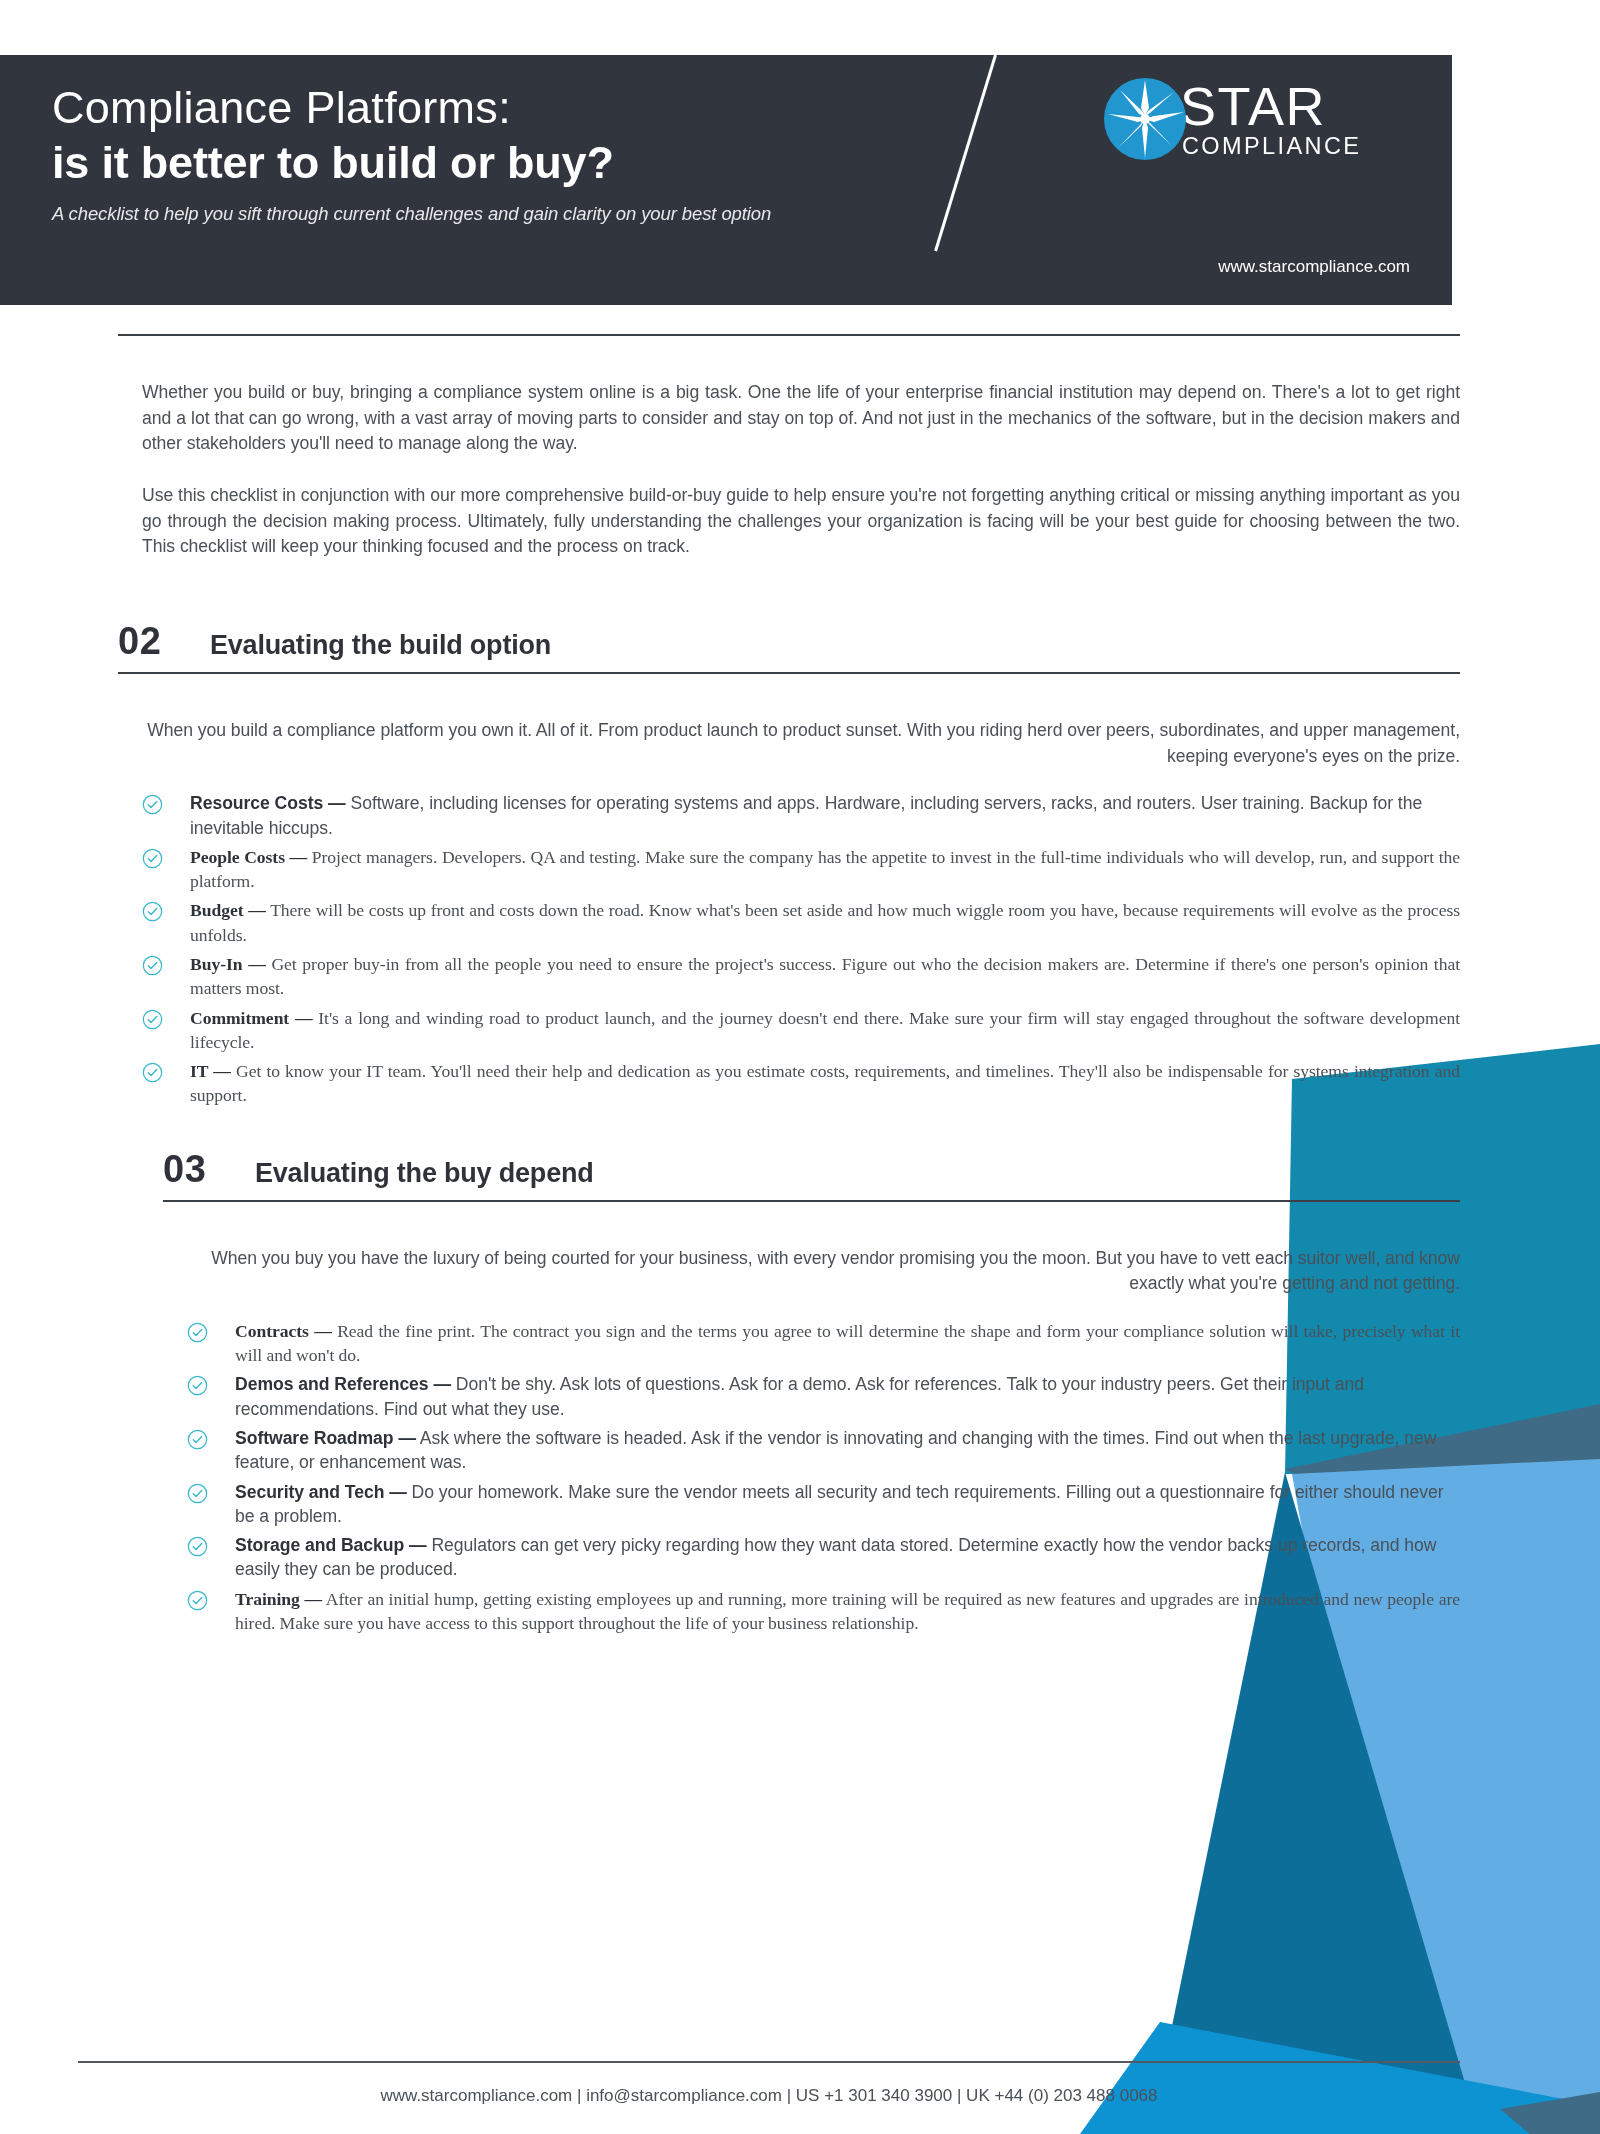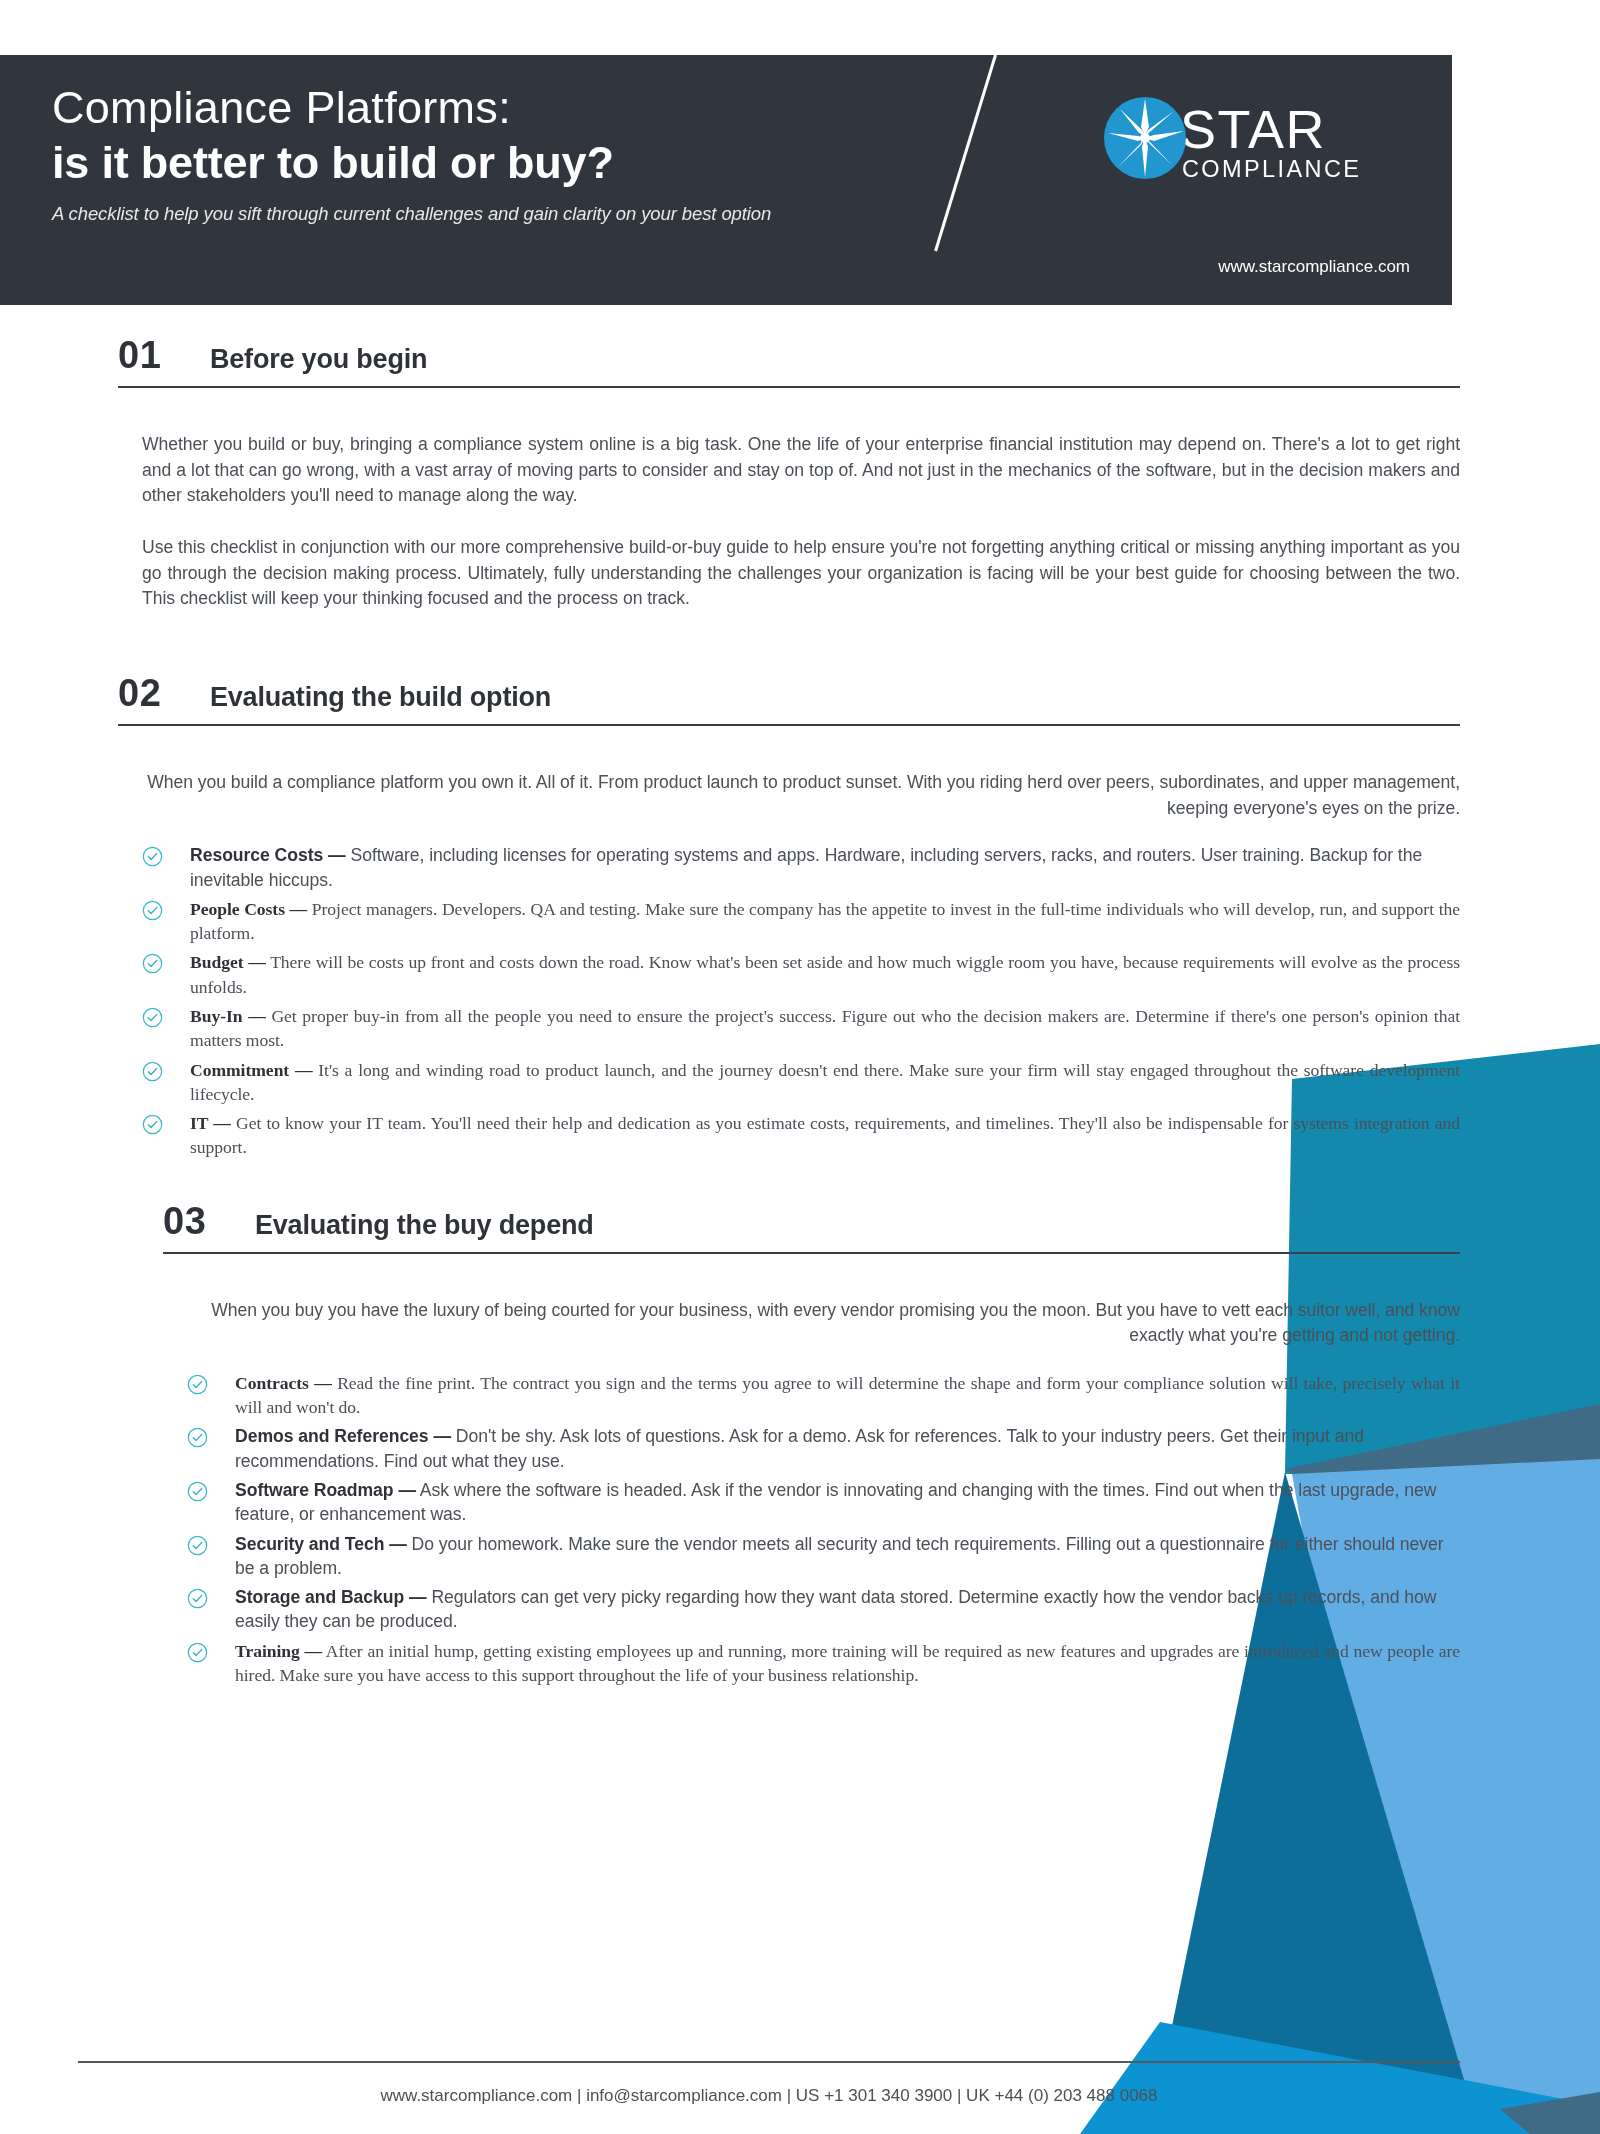--- a/index.html
+++ b/index.html
@@ -82,23 +82,23 @@
     top: 0px;
     width: 3px;
     height: 205px;
     background: #ffffff;
     transform: rotate(17deg);
     transform-origin: top center;
   }
   .logo-block {
     position: absolute;
     left: 122px;
-    top: 38px;
+    top: 15px;
     display: flex;
-    align-items: center;
+    align-items: flex-end;
   }
   .logo-mark {
     width: 82px;
     height: 82px;
     position: relative;
     flex: 0 0 82px;
   }
   .logo-text {
     margin-left: -6px;
     padding-top: 12px;
@@ -271,24 +271,20 @@
           <div class="logo-compliance">COMPLIANCE</div>
         </div>
       </div>
       <div class="header-url">www.starcompliance.com</div>
     </div>
   </div>
 
   <div class="content">
 
     <div class="section" style="margin-top:56px;">
-      <div class="sec-head">
-        <span class="sec-num">01</span>
-        <span class="sec-title">Before you begin</span>
-      </div>
       <div class="sec-rule"></div>
       <p class="para" style="margin-top:44px;">Whether you build or buy, bringing a compliance system online is a big task. One the life of your enterprise financial institution may depend on. There's a lot to get right and a lot that can go wrong, with a vast array of moving parts to consider and stay on top of. And not just in the mechanics of the software, but in the decision makers and other stakeholders you'll need to manage along the way.</p>
       <p class="para" style="margin-top:26px;">Use this checklist in conjunction with our more comprehensive build-or-buy guide to help ensure you're not forgetting anything critical or missing anything important as you go through the decision making process. Ultimately, fully understanding the challenges your organization is facing will be your best guide for choosing between the two. This checklist will keep your thinking focused and the process on track.</p>
     </div>
 
     <div class="section" style="margin-top:60px;">
       <div class="sec-head">
         <span class="sec-num">02</span>
         <span class="sec-title">Evaluating the build option</span>
       </div>

